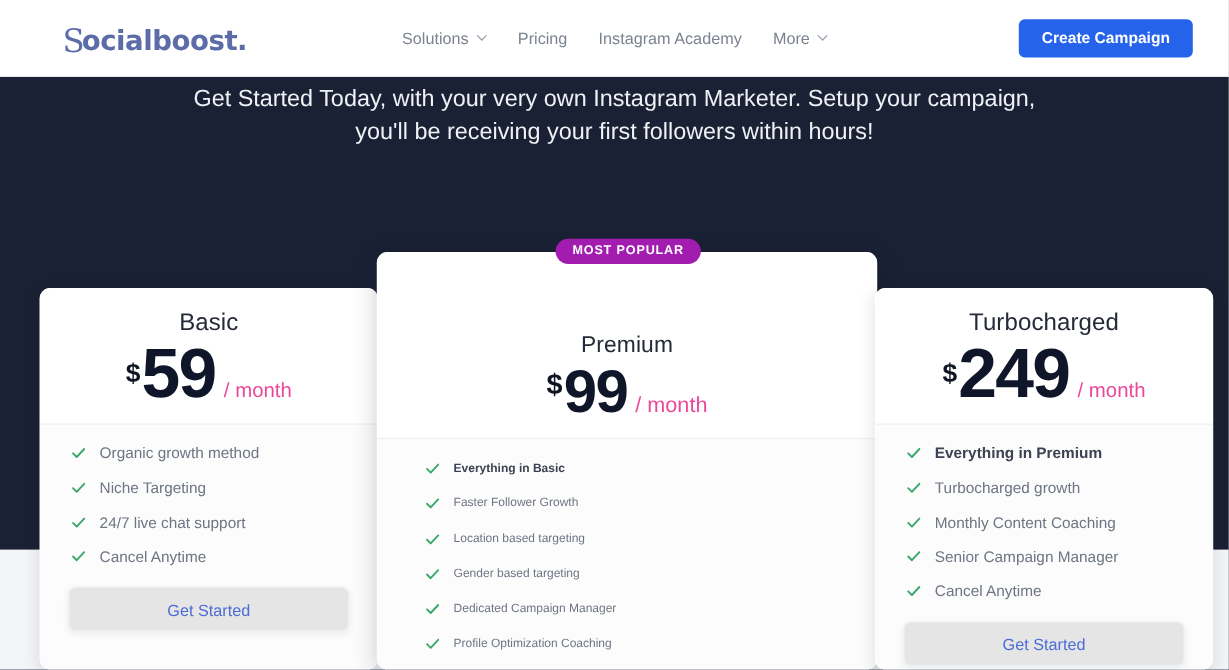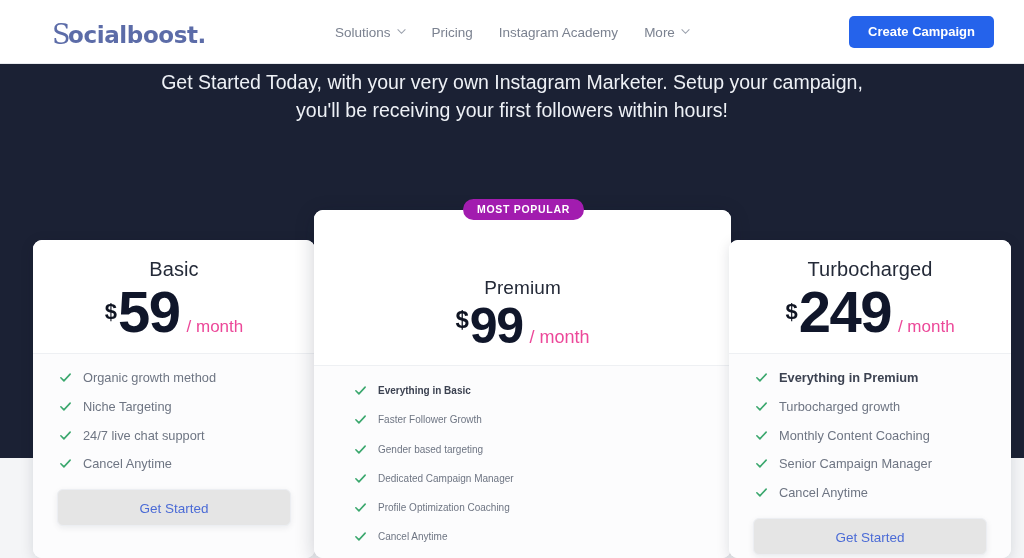--- a/index.html
+++ b/index.html
@@ -314,20 +314,28 @@
             </svg>
           </span>
         <span>Faster Follower Growth</span>
       </div>
       <div class="feature">
         <span class="check">
             <svg viewBox="0 0 14 14" width="13" height="13">
               <path d="M2 7.3 L5.3 10.6 L12 3.4" fill="none" stroke="#3aa76d" stroke-width="1.7" stroke-linecap="round" stroke-linejoin="round"></path>
             </svg>
           </span>
+        <span>Location based targeting</span>
+      </div>
+      <div class="feature">
+        <span class="check">
+            <svg viewBox="0 0 14 14" width="13" height="13">
+              <path d="M2 7.3 L5.3 10.6 L12 3.4" fill="none" stroke="#3aa76d" stroke-width="1.7" stroke-linecap="round" stroke-linejoin="round"></path>
+            </svg>
+          </span>
         <span>Gender based targeting</span>
       </div>
       <div class="feature">
         <span class="check">
             <svg viewBox="0 0 14 14" width="13" height="13">
               <path d="M2 7.3 L5.3 10.6 L12 3.4" fill="none" stroke="#3aa76d" stroke-width="1.7" stroke-linecap="round" stroke-linejoin="round"></path>
             </svg>
           </span>
         <span>Dedicated Campaign Manager</span>
       </div>

